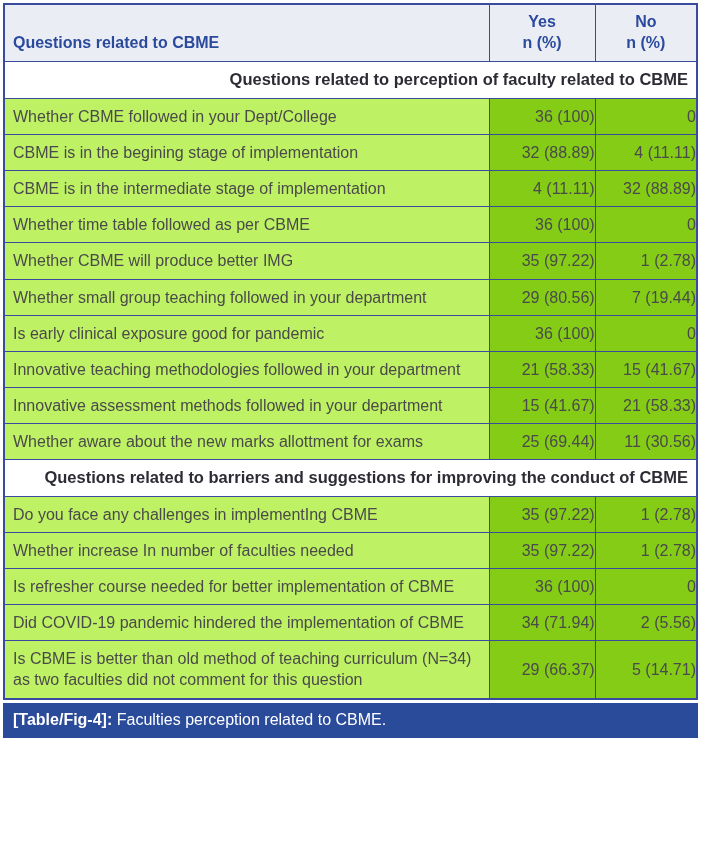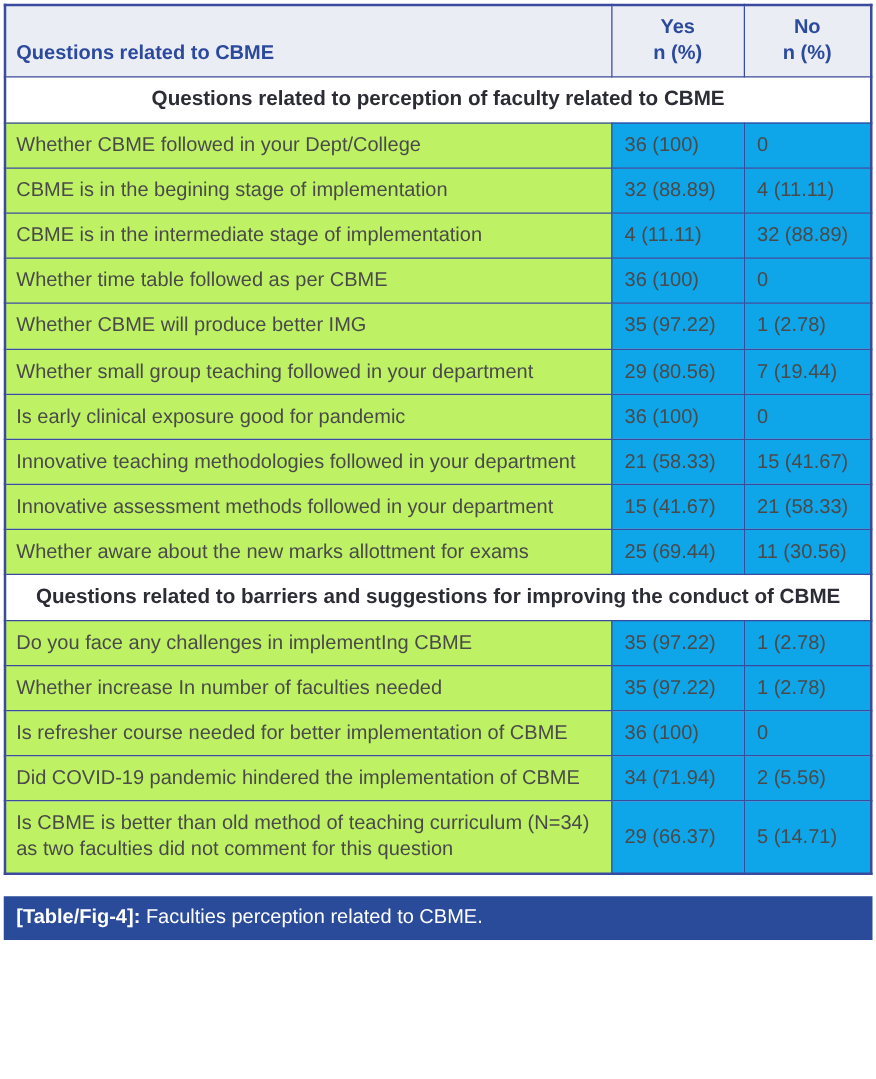--- a/index.html
+++ b/index.html
@@ -46,39 +46,39 @@
   }
   th.h-val{
     text-align:center;
     vertical-align:middle;
   }
   th.h-val .line{display:block;}
   td.section{
     color:var(--section-text);
     font-weight:bold;
     font-size:16.5px;
-    text-align:center;
+    text-align:right;
     padding:7px 8px;
     background:#ffffff;
   }
   td.q{
     color:var(--data-text);
     text-align:left;
     padding:7px 10px 7px 8px;
     background:#bef264;
   }
   td.v{
     color:var(--data-text);
-    text-align:left;
+    text-align:right;
     vertical-align:middle;
-    padding:7px 10px;
-    background:#0ea5e9;
+    padding:7px 0;
+    background:#84cc16;
   }
   .caption-bar{
-    margin-top:17px;
+    margin-top:3px;
     background:var(--caption-bg);
     color:var(--caption-text);
     font-size:16px;
     padding:8px 10px 9px 10px;
   }
   .caption-bar .cap-label{font-weight:bold;}
 </style>
 </head>
 <body>
 

